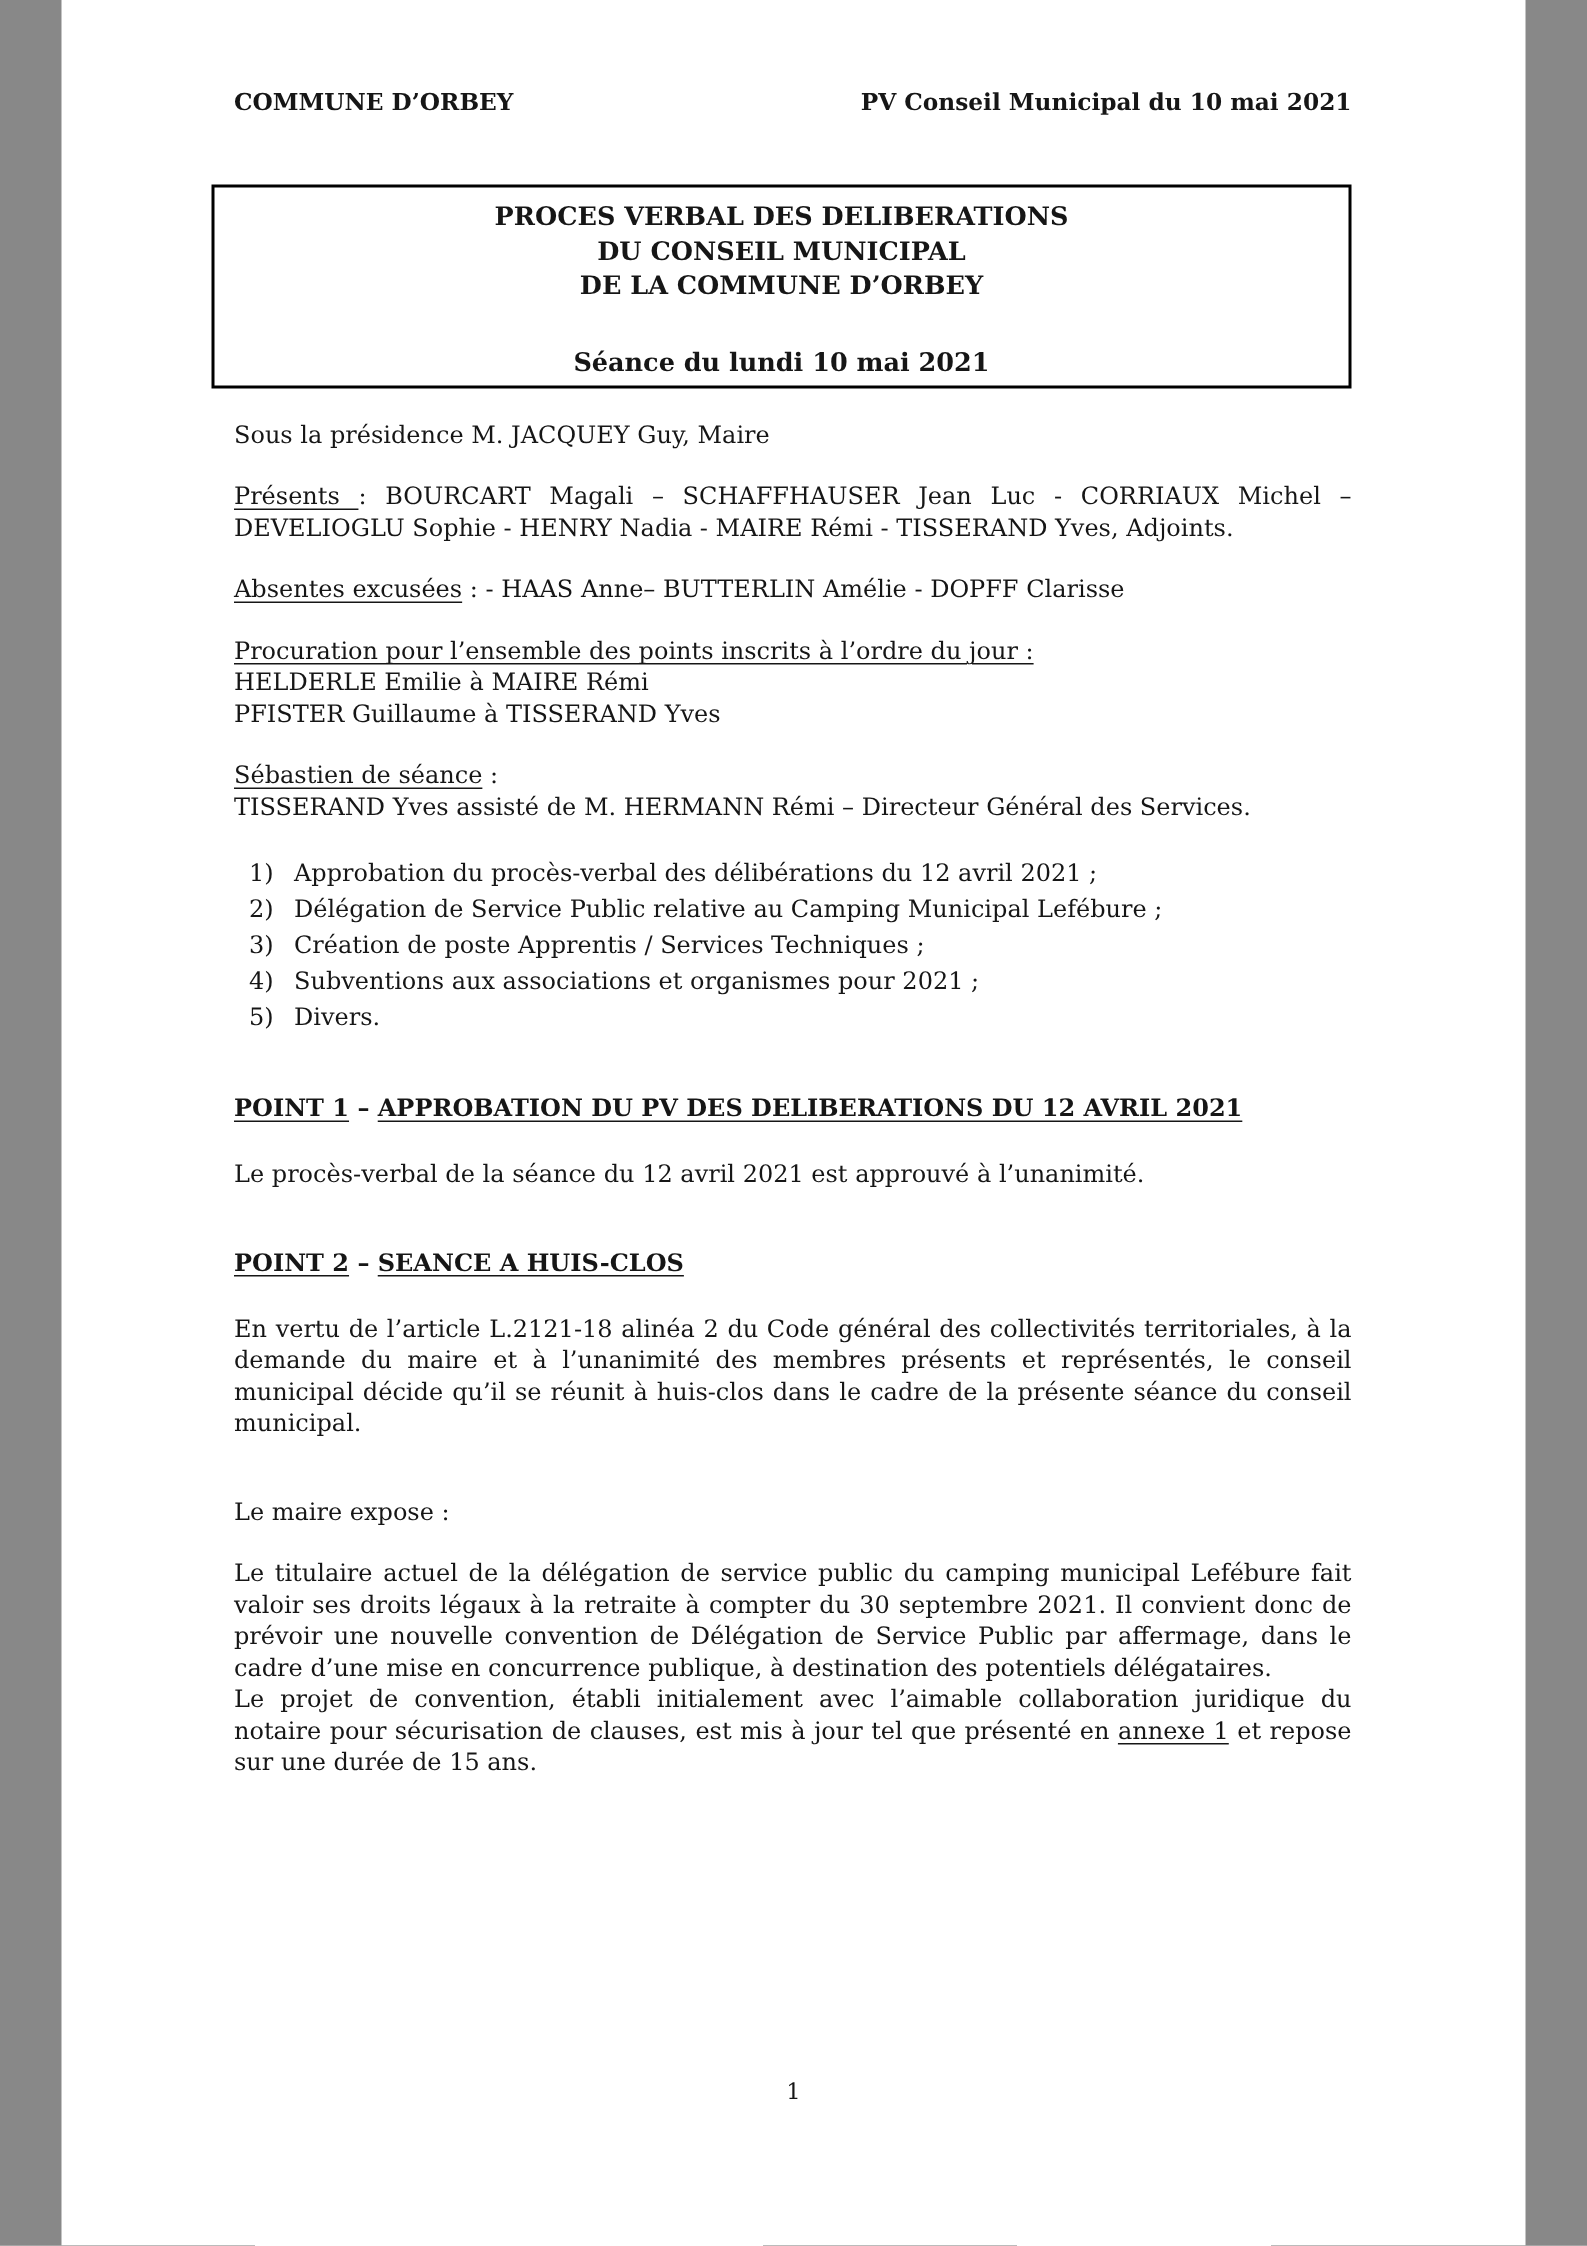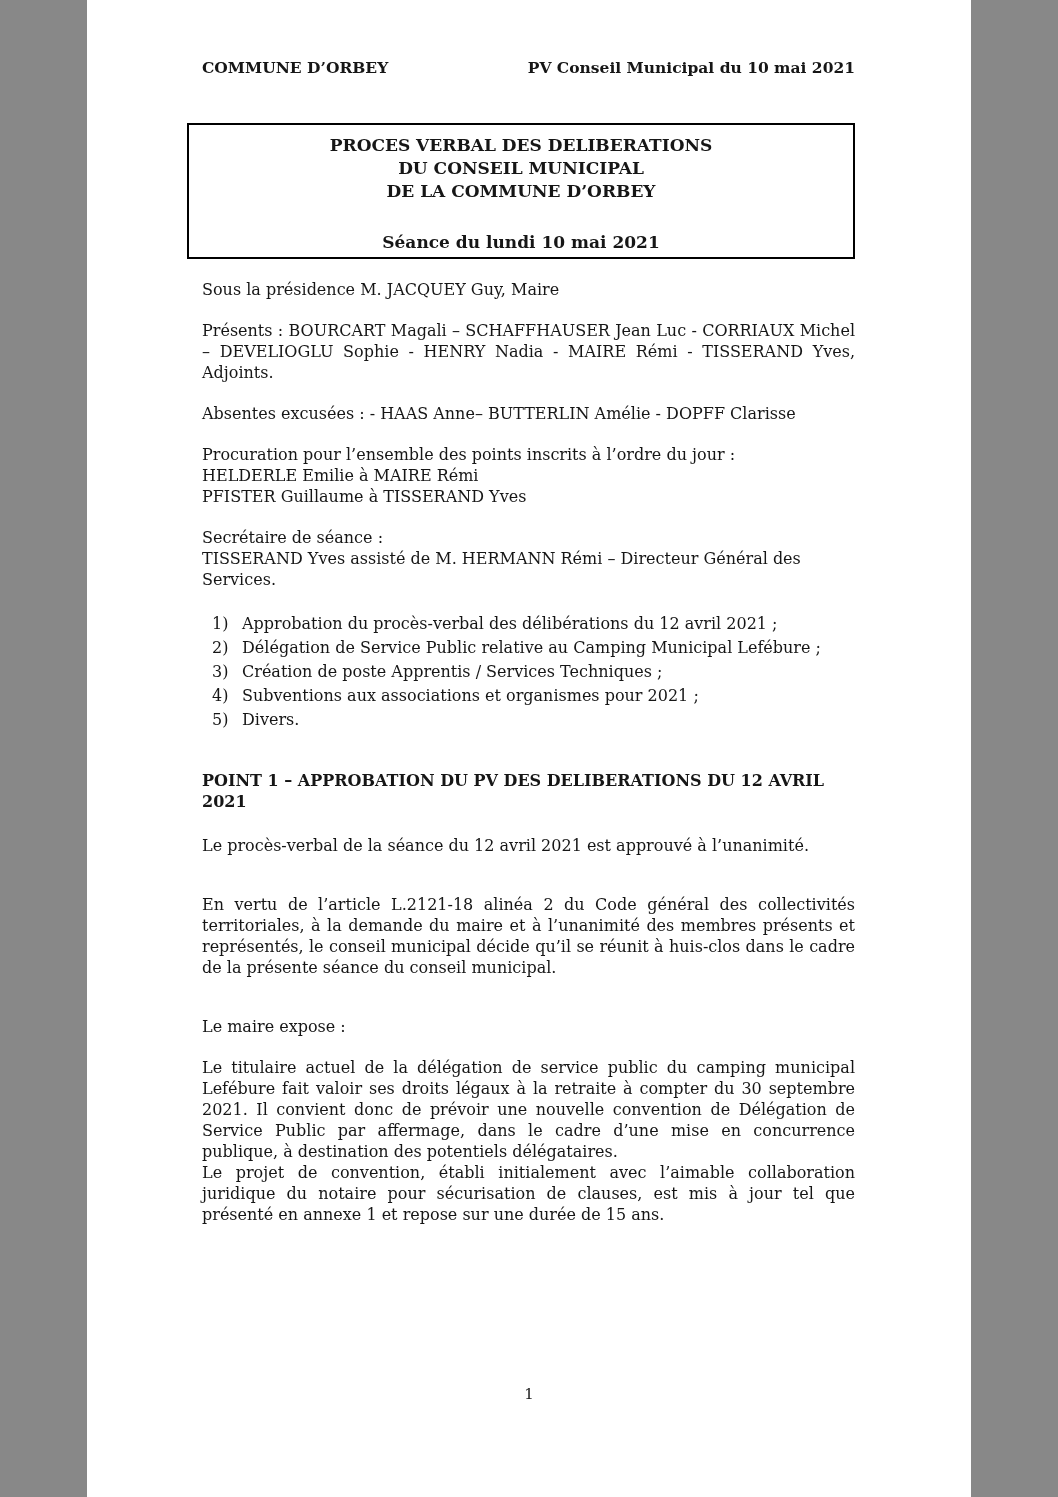--- a/index.html
+++ b/index.html
@@ -1,18 +1,18 @@
 <!DOCTYPE html>
 <html lang="fr"><head>
 <meta charset="utf-8">
 <style>
   html,body { margin:0; padding:0; background:#888; }
   .page {
     position:relative;
-    width:884px; height:1497px;
+    width:976px; height:1497px;
     margin:0 auto;
     background:#ffffff;
     color:#161616;
     font-family:"DejaVu Serif","Liberation Serif",serif;
     font-size:16px;
     line-height:21px;
     overflow:hidden;
     box-sizing:border-box;
     padding:58px 116px 0 115px;
   }
@@ -31,21 +31,21 @@
     font-size:17px;
     line-height:23px;
     padding:9px 4px 3px 4px;
   }
   .tb-session { margin-top:28px; }
 
   .para  { margin-top:20px; }
   .tight { margin-top:0; }
   .justify { text-align:justify; }
 
-  .ul { text-underline-offset:3px; text-decoration-thickness:1px; }
+  .ul { text-decoration:underline; text-underline-offset:3px; text-decoration-thickness:1px; }
 
   .odj-list { margin-top:22px; line-height:24px; }
   .odj-item { display:flex; padding-left:10px; }
   .odj-num  { flex:0 0 30px; }
   .odj-text { flex:1; }
 
   .point-section { margin-top:38px; }
   .point-h { font-weight:bold; }
   .para-after-h { margin-top:23px; }
 
@@ -77,21 +77,21 @@
 
   <p class="para justify"><span class="ul">Présents </span><span>: BOURCART Magali – SCHAFFHAUSER Jean Luc - CORRIAUX Michel – DEVELIOGLU Sophie - HENRY Nadia - MAIRE Rémi - TISSERAND Yves, Adjoints.</span></p>
 
 
   <p class="para"><span class="ul">Absentes excusées</span><span> : - HAAS Anne– BUTTERLIN Amélie - DOPFF Clarisse</span></p>
 
   <p class="para"><span class="ul">Procuration pour l’ensemble des points inscrits à l’ordre du jour :</span></p>
   <p class="tight">HELDERLE Emilie à MAIRE Rémi</p>
   <p class="tight">PFISTER Guillaume à TISSERAND Yves</p>
 
-  <p class="para"><span class="ul">Secrétaire de séance</span><span> :</span></p>
+  <p class="para"><span class="ul">Sébastien de séance</span><span> :</span></p>
   <p class="tight">TISSERAND Yves assisté de M. HERMANN Rémi – Directeur Général des Services.</p>
 
 
   <div class="odj-list">
     <div class="odj-item">
         <span class="odj-num">1)</span>
         <span class="odj-text">Approbation du procès-verbal des délibérations du 12 avril 2021 ;</span>
       </div>
     <div class="odj-item">
         <span class="odj-num">2)</span>
@@ -110,20 +110,21 @@
         <span class="odj-text">Divers.</span>
       </div>
   </div>
 
   <div class="point-section">
     <p class="point-h"><span class="ul">POINT 1</span><span> – </span><span class="ul">APPROBATION DU PV DES DELIBERATIONS DU 12 AVRIL 2021</span></p>
     <p class="para-after-h">Le procès-verbal de la séance du 12 avril 2021 est approuvé à l’unanimité.</p>
   </div>
 
   <div class="point-section">
+    <p class="point-h"><span class="ul">POINT 2</span><span> – </span><span class="ul">SEANCE A HUIS-CLOS</span></p>
     <p class="para-after-h justify">En vertu de l’article L.2121-18 alinéa 2 du Code général des collectivités territoriales, à la demande du maire et à l’unanimité des membres présents et représentés, le conseil municipal décide qu’il se réunit à huis-clos dans le cadre de la présente séance du conseil municipal.</p>
   </div>
 
   <div class="point-section">
     <p class="para-after-h">Le maire expose :</p>
     <p class="para justify">Le titulaire actuel de la délégation de service public du camping municipal Lefébure fait valoir ses droits légaux à la retraite à compter du 30 septembre 2021. Il convient donc de prévoir une nouvelle convention de Délégation de Service Public par affermage, dans le cadre d’une mise en concurrence publique, à destination des potentiels délégataires.</p>
     <p class="tight justify"><span>Le projet de convention, établi initialement avec l’aimable collaboration juridique du notaire pour sécurisation de clauses, est mis à jour tel que présenté en </span><span class="ul">annexe 1</span><span> et repose sur une durée de 15 ans.</span></p>
   </div>
 
   <div class="pageno">1</div>

